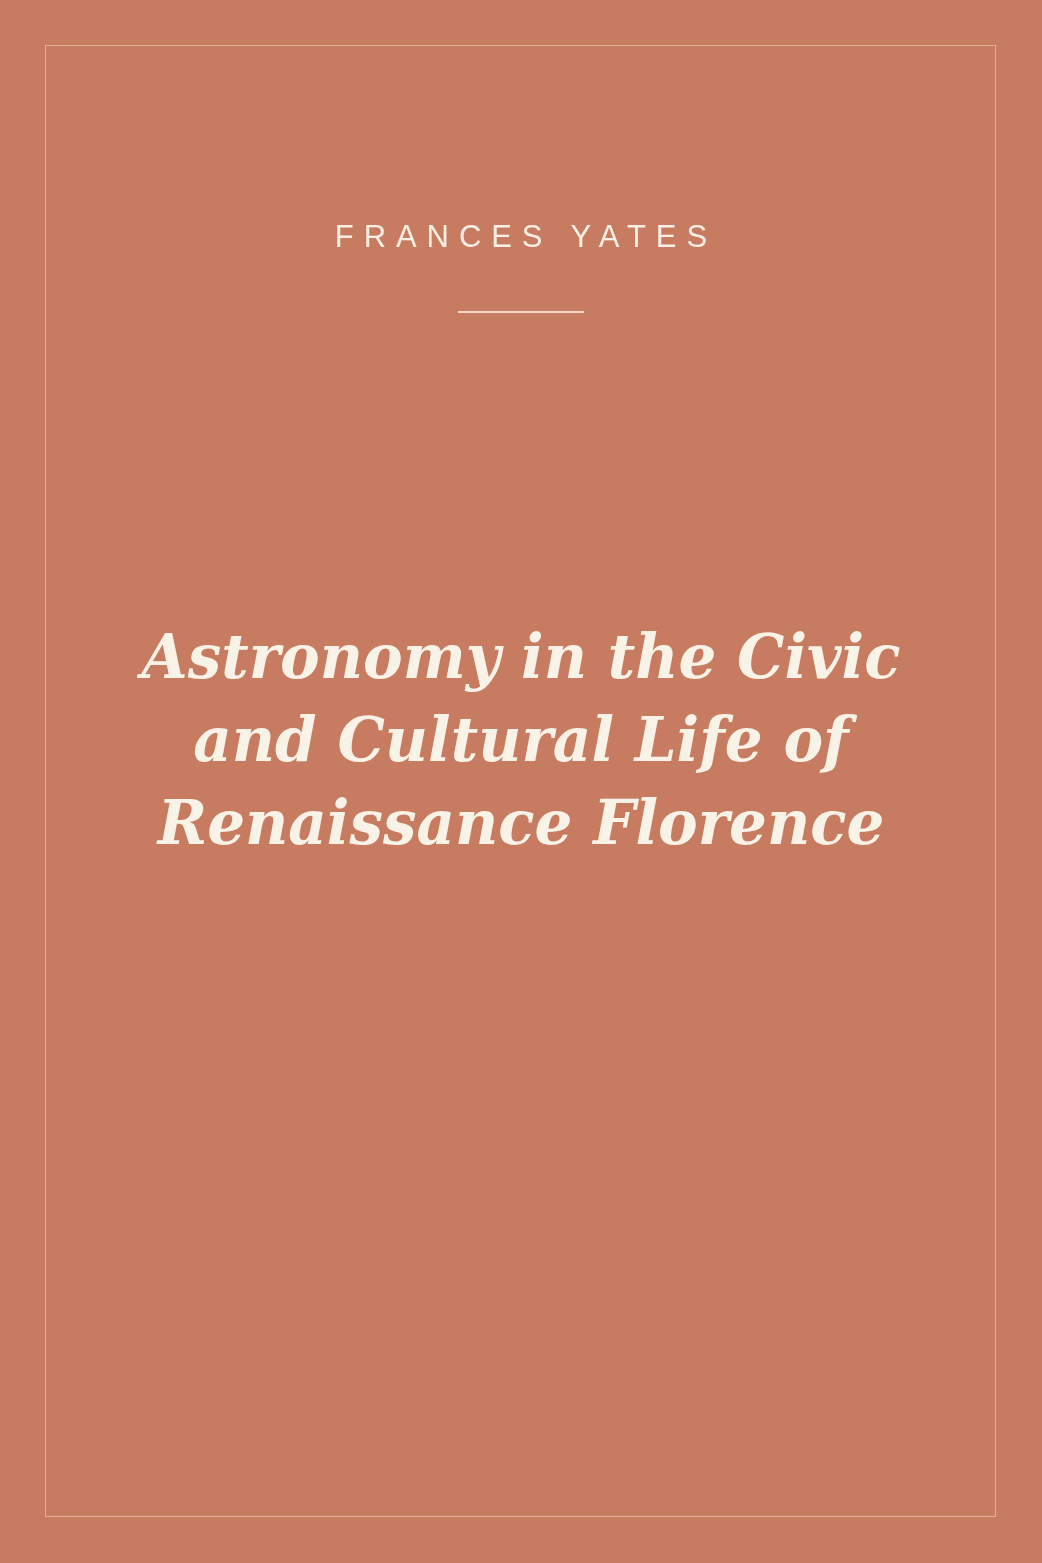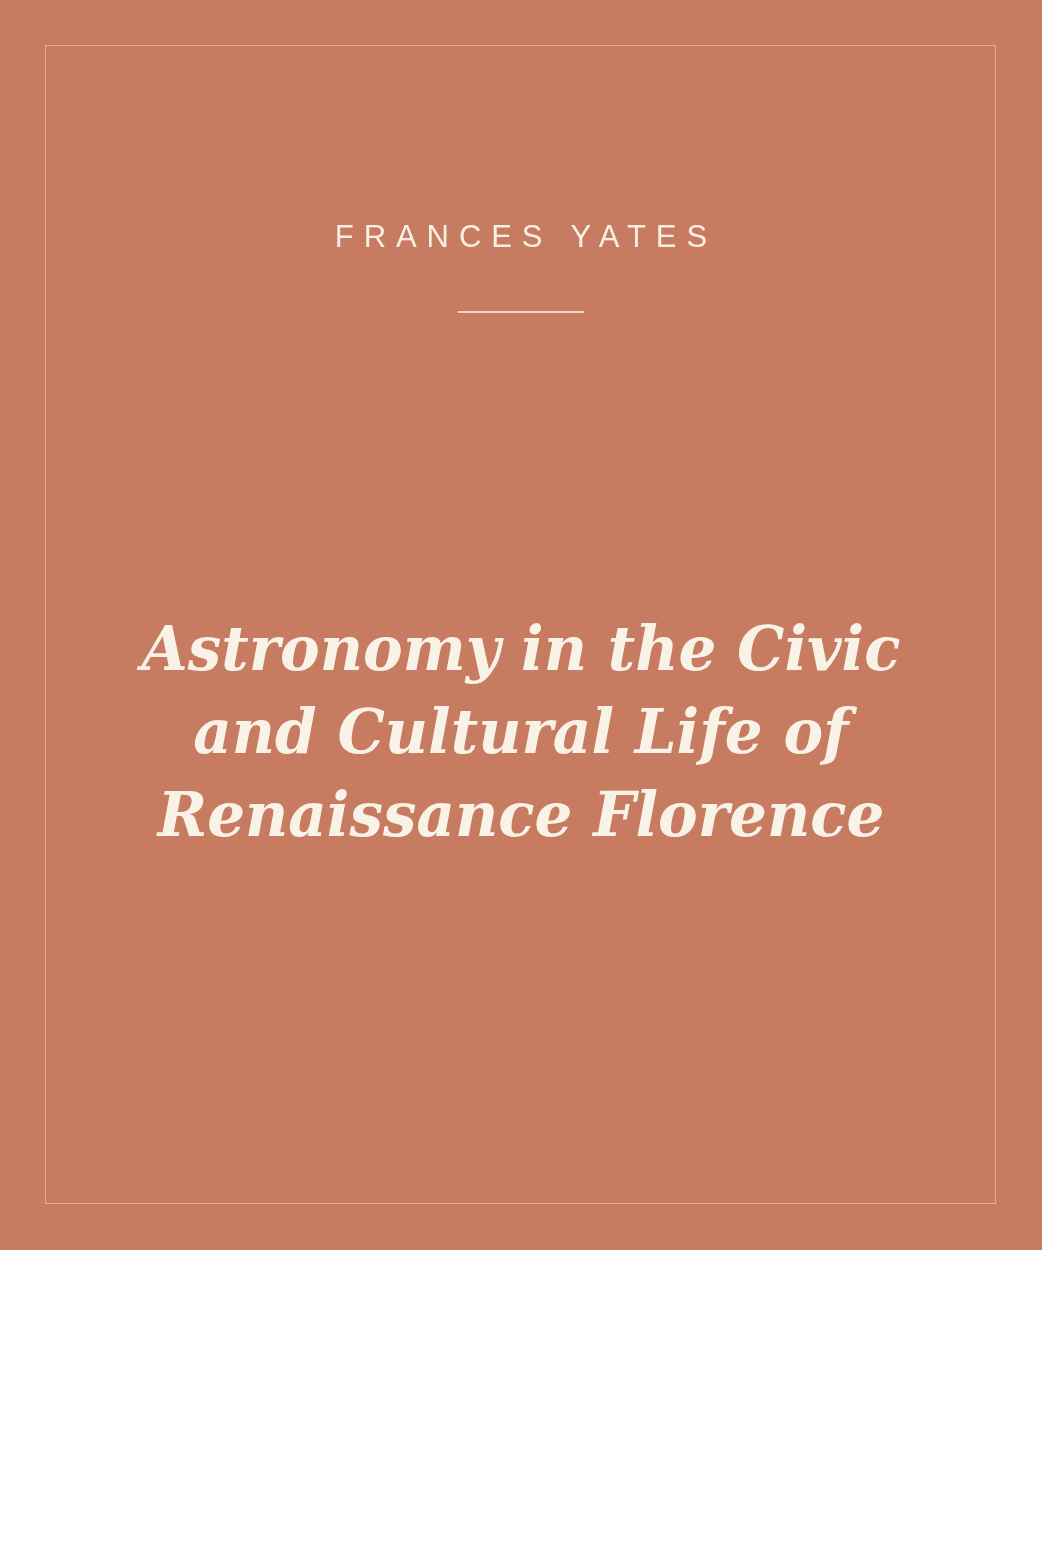--- a/index.html
+++ b/index.html
@@ -2,21 +2,21 @@
 <html><head>
 <meta charset="utf-8">
 <style>
   html, body {
     margin: 0;
     padding: 0;
   }
   .cover {
     position: relative;
     width: 1042px;
-    height: 1250px;
+    height: 1563px;
     background: #C77C61;
     overflow: hidden;
     font-family: "Liberation Sans", sans-serif;
   }
   .frame {
     position: absolute;
     top: 45px;
     left: 45px;
     right: 46px;
     bottom: 46px;
@@ -66,18 +66,18 @@
 </head>
 <body>
 
 <div class="cover">
   <div class="frame"></div>
 
   <div class="author">FRANCES YATES</div>
 
   <div class="divider"></div>
 
-  <h1 class="title" style="margin:0;">
+  <h1 class="title" style="margin:8px;">
     <span class="line">Astronomy in the Civic</span>
     <span class="line">and Cultural Life of</span>
     <span class="line">Renaissance Florence</span>
   </h1>
 </div>
 
 </body></html>

